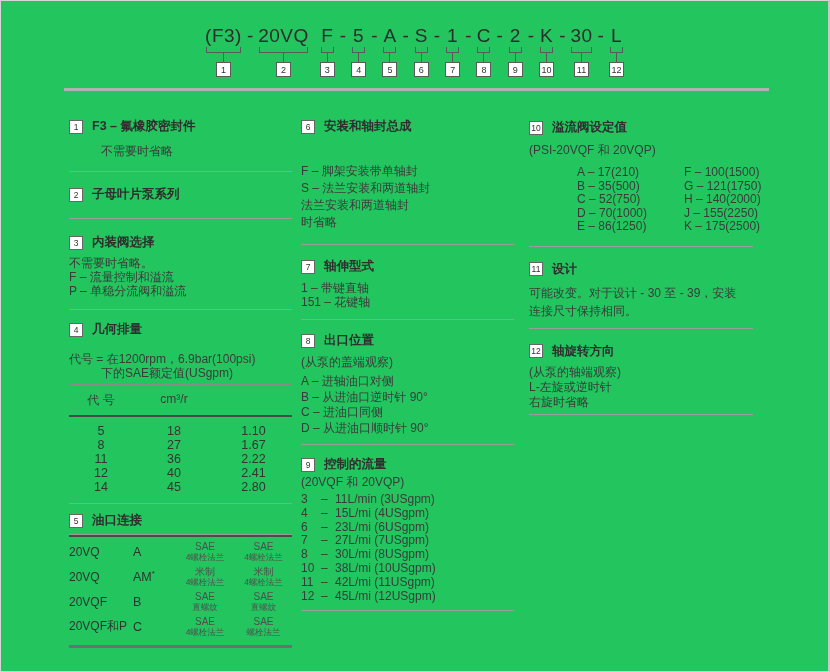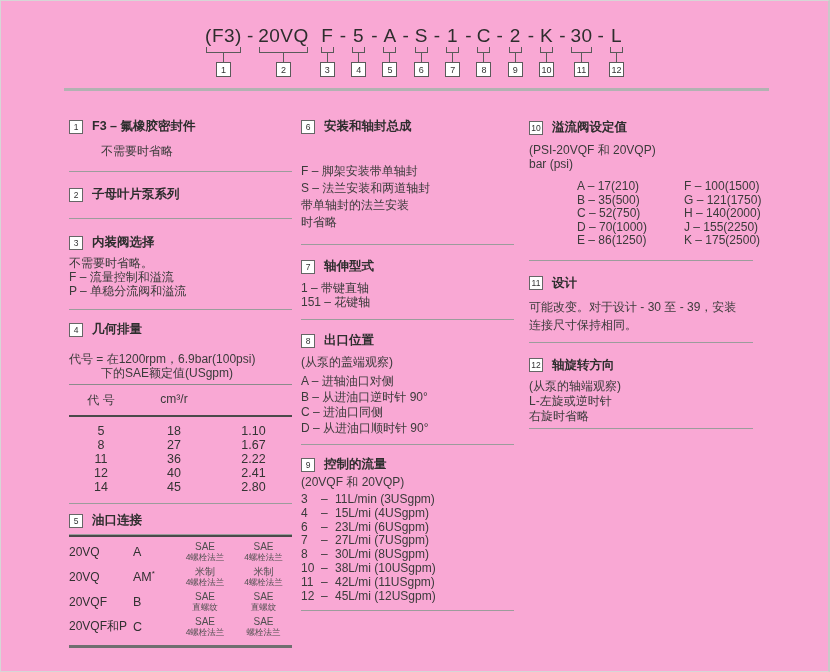--- a/index.html
+++ b/index.html
@@ -1,19 +1,19 @@
 <!DOCTYPE html>
 <html><head>
 <meta charset="utf-8">
 <style>
   * { margin:0; padding:0; box-sizing:border-box; }
   html,body { background:#ffffff; }
   .page {
     position:relative; width:830px; height:672px; overflow:hidden;
-    background:#f9a8d4; border:1px solid #d6d6d6; border-right:2px solid #c9c9c9;
+    background:#22c55e; border:1px solid #d6d6d6; border-right:2px solid #c9c9c9;
     color:#3b3b3b; font-family:"Liberation Sans","DejaVu Sans",sans-serif;
   }
   
   .code-wrap { position:absolute; top:24px; left:0; right:0; display:flex; justify-content:center; align-items:flex-start; }
   .seg { display:flex; flex-direction:column; align-items:center; margin:0 1px; min-width:11px; }
   .seg-text { font-size:19px; line-height:21px; color:#2d2d2d; letter-spacing:.5px; white-space:nowrap; }
   .bracket { align-self:stretch; height:6px; border-left:1px solid #5a5a5a; border-right:1px solid #5a5a5a; border-bottom:1px solid #5a5a5a; margin:1px 1px 0 1px; }
   .stem { width:1px; height:9px; background:#5a5a5a; }
   .numbox-lg { width:15px; height:15px; border:1px solid #5a5a5a; background:#fff; font-size:9px; color:#333; display:flex; align-items:center; justify-content:center; }
   .code-dash { font-size:19px; line-height:21px; margin:0 4px; color:#2d2d2d; }
@@ -267,21 +267,21 @@
 
   <div class="col" id="col-mid">
 
     <div class="sec-head" style="margin-top:9px;">
       <span class="numbox">6</span>
       <span>安装和轴封总成</span>
     </div>
     <div style="margin-top:11px;">
       <div class="line" style="line-height:17px;margin-top:28px;">F – 脚架安装带单轴封</div>
       <div class="line" style="line-height:17px;">S – 法兰安装和两道轴封</div>
-      <div class="line" style="line-height:17px;">带单轴封的法兰安装</div>
+      <div class="line" style="line-height:17px;">法兰安装和两道轴封</div>
       <div class="line" style="line-height:17px;">时省略</div>
     </div>
 
     <div class="rule" style="margin-top:13px;"></div>
 
     <div class="sec-head" style="margin-top:13px;">
       <span class="numbox">7</span>
       <span>轴伸型式</span>
     </div>
     <div style="margin-top:6px;">
@@ -356,21 +356,20 @@
     <div class="rule" style="margin-top:7px;"></div>
   </div>
 
   <div class="col" id="col-right">
 
     <div class="sec-head" style="margin-top:8px;">
       <span class="numbox">10</span>
       <span>溢流阀设定值</span>
     </div>
     <div class="line" style="margin-top:7px;">(PSI-20VQF 和 20VQP)</div>
-    <div class="line">bar (psi)</div>
     <div class="pairs" style="margin-top:9px;margin-left:48px;">
       <span>A – 17(210)</span>
       <span>F – 100(1500)</span>
       <span>B – 35(500)</span>
       <span>G – 121(1750)</span>
       <span>C – 52(750)</span>
       <span>H – 140(2000)</span>
       <span>D – 70(1000)</span>
       <span>J – 155(2250)</span>
       <span>E – 86(1250)</span>

